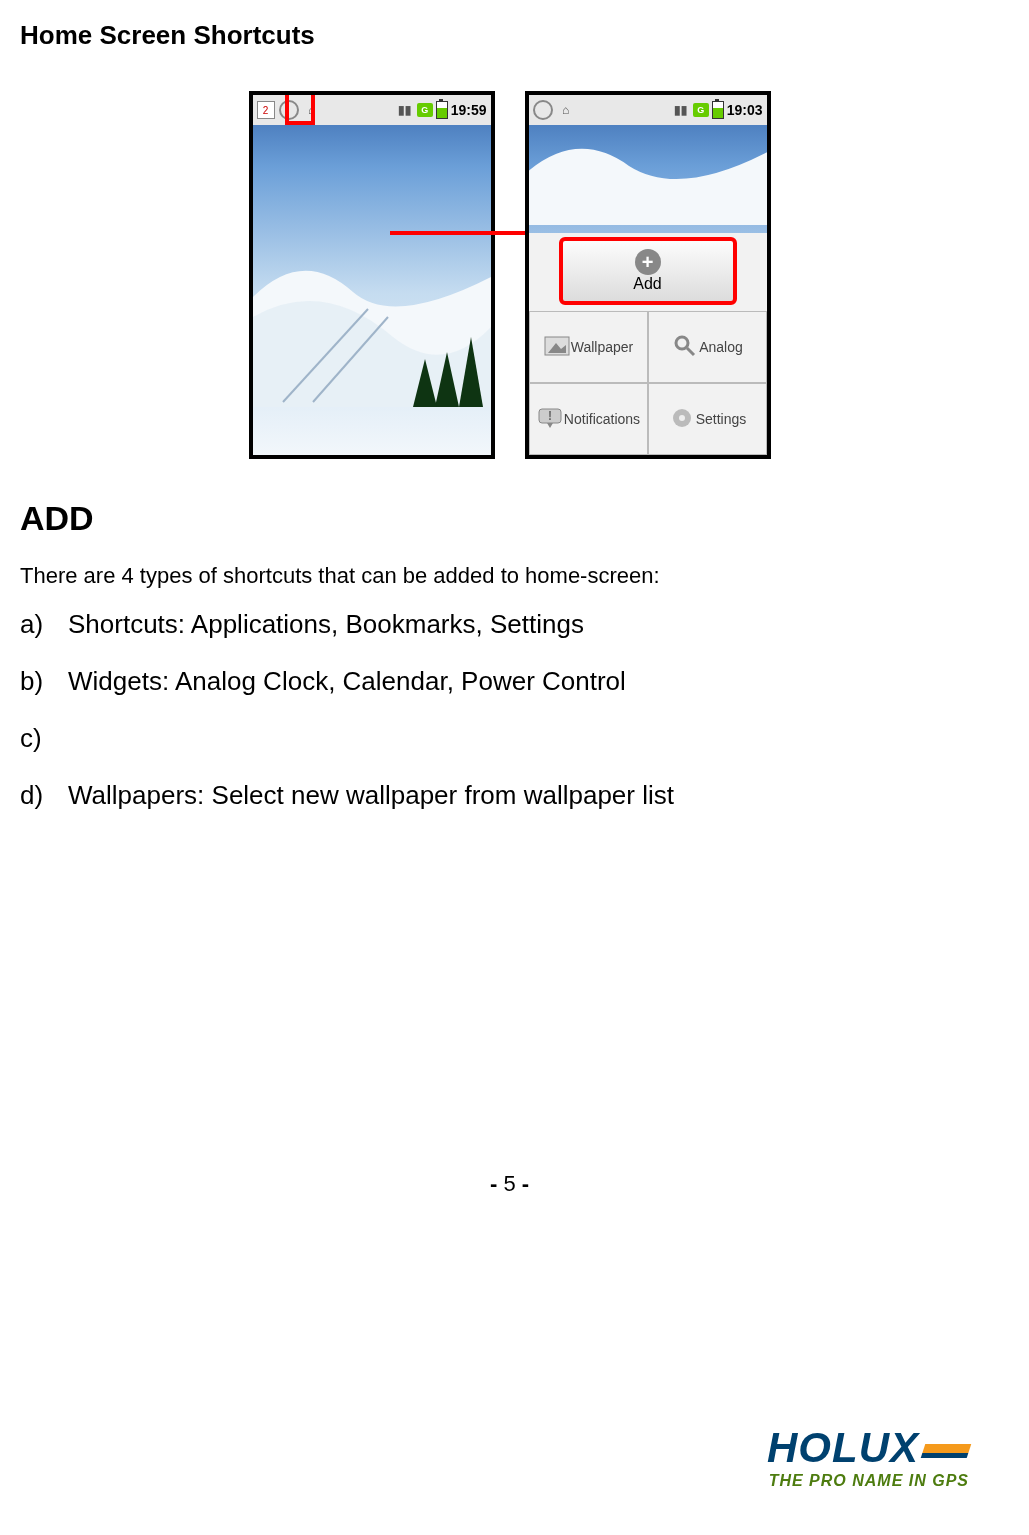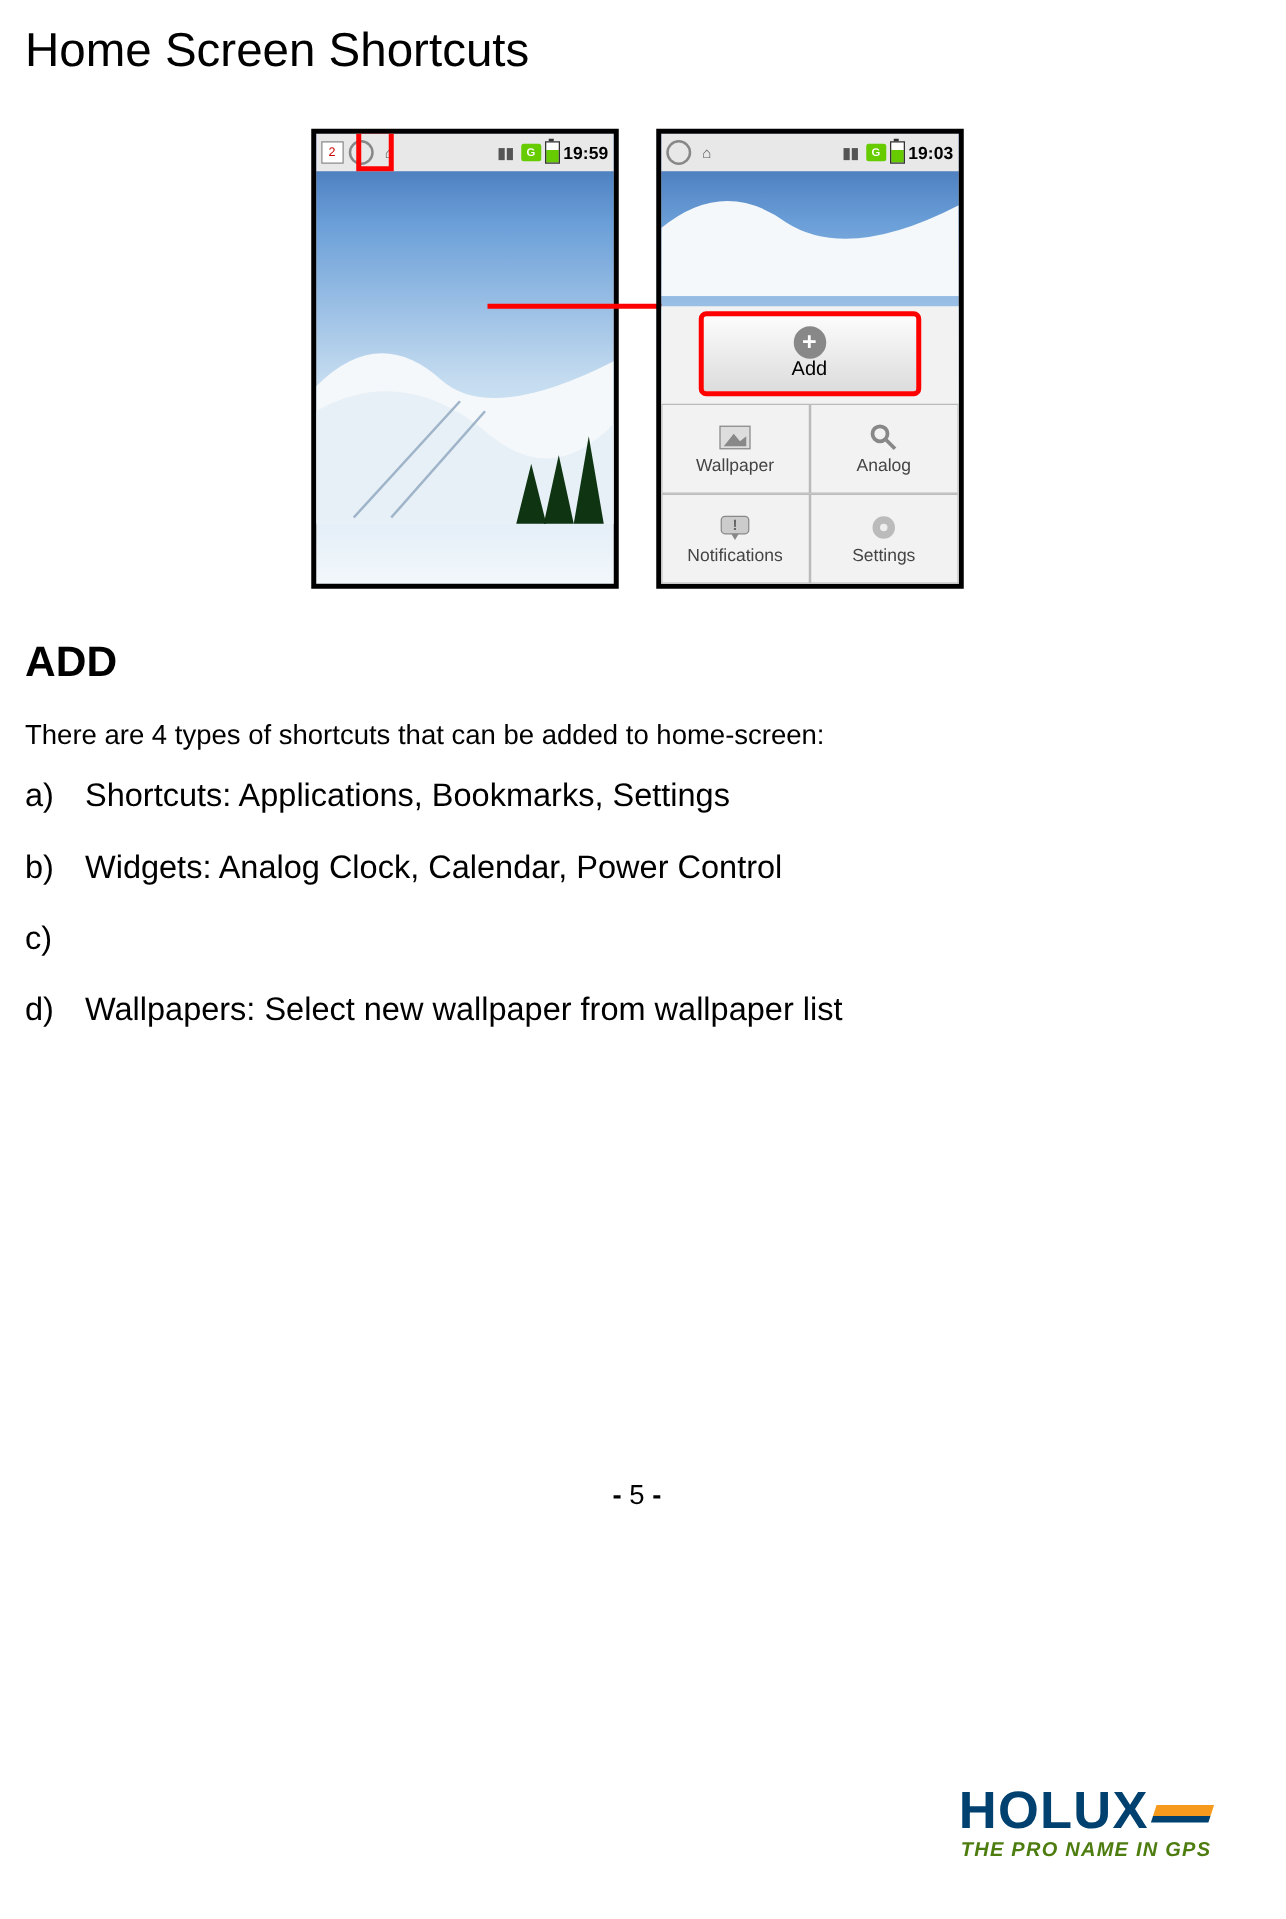--- a/index.html
+++ b/index.html
@@ -4,22 +4,22 @@
 <style>
   body {
     font-family: Arial, Helvetica, sans-serif;
     margin: 0;
     padding: 20px 30px 0 20px;
     width: 1029px;
     box-sizing: border-box;
     color: #000;
   }
   h1 {
-    font-size: 38px;
-    font-weight: normal;
+    font-size: 26px;
+    font-weight: bold;
     margin: 0 0 40px 0;
   }
   h2 {
     font-size: 34px;
     font-weight: bold;
     margin: 40px 0 25px 0;
   }
   .figures {
     display: flex;
     justify-content: center;
@@ -103,21 +103,21 @@
     border-top:10px solid transparent;
     border-bottom:10px solid transparent;
   }
   
   .menu-panel {
     position:absolute; bottom:0; left:0; right:0;
     background:#f2f2f2; display:grid; grid-template-columns:1fr 1fr;
   }
   .menu-item {
     border:1px solid #bbb; height:70px;
-    display:flex; flex-direction:column; align-items:center; justify-content:center;
+    display:flex; flex-direction:row; align-items:center; justify-content:center;
     font-size:14px; color:#444;
   }
   .add-cell { grid-column:1 / span 2; height:78px; position:relative;}
   .add-inner {
     border:4px solid #ff0000; margin:4px 30px; height:60px;
     display:flex;flex-direction:column;align-items:center;justify-content:center;
     background:linear-gradient(#fcfcfc,#dcdcdc);
     border-radius:6px;
   }
   .mi-icon {
@@ -139,21 +139,21 @@
   }
   .page-num {
     text-align:center; font-size:22px; margin-top:360px; height:28px;
   }
   .page-num .dash{ font-weight:bold;}
   .footer-logo {
     position:absolute; right:30px; bottom:20px;
     text-align:right;
   }
   .logo-main {
-    font-weight:bold; font-size:42px; color:#00416f;
+    font-style:italic; font-weight:bold; font-size:42px; color:#00416f;
     letter-spacing:1px;
   }
   .logo-main .bar{
     display:inline-block; vertical-align:middle; width:46px;height:14px;
     background:linear-gradient(to bottom,#f59a1c 65%,#00416f 65%);
     margin-left:4px; transform:skewX(-18deg);
   }
   .logo-tag {
     font-style:italic; font-size:16px; color:#4d7c0f; letter-spacing:1px;
     font-weight:bold;

